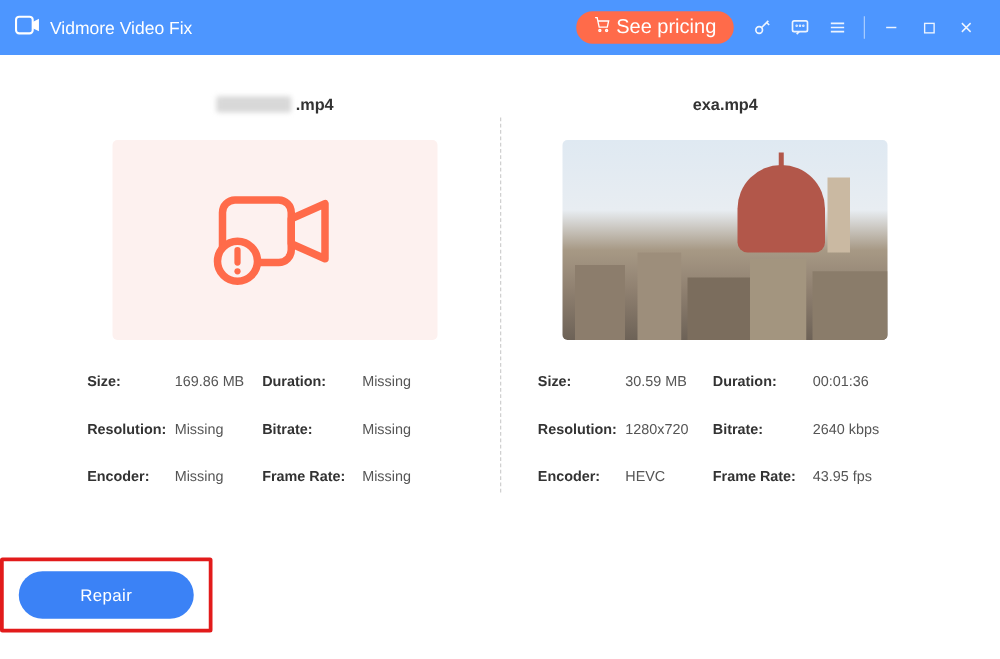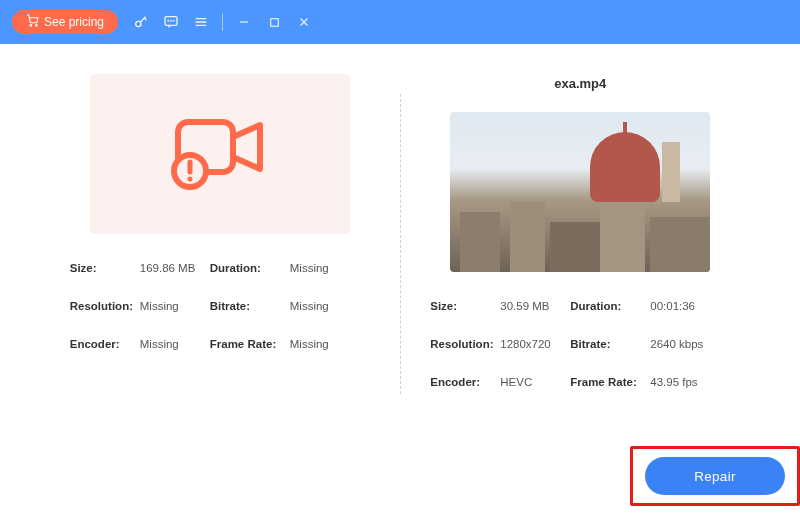--- a/index.html
+++ b/index.html
@@ -13,21 +13,21 @@
     padding: 0 12px;
     color: #fff;
   }
   .titlebar .app-logo { display: flex; align-items: center; gap: 8px; margin-right: auto; }
   .titlebar .app-title { font-size: 14px; font-weight: 500; }
   .titlebar .pricing-btn {
     background: #ff6b4a;
     color: #fff;
     border-radius: 14px;
     padding: 4px 14px;
-    font-size: 12px;
+    font-size: 16px;
     display: flex;
     align-items: center;
     gap: 5px;
     margin-right: 8px;
     cursor: pointer;
   }
   .titlebar .toolbar-icon {
     width: 30px; height: 30px;
     display: flex; align-items: center; justify-content: center;
     cursor: pointer; opacity: 0.9;
@@ -92,21 +92,21 @@
     display: grid;
     grid-template-columns: 70px 70px 80px 70px;
     row-gap: 26px;
     font-size: 11.5px;
     color: #333;
   }
   .meta-grid .lbl { font-weight: 600; }
   .meta-grid .val { color: #555; }
 
   .action-area {
-    display: flex; justify-content: flex-end;
+    display: flex; justify-content: flex-start;
     padding-top: 2px;
   }
   .highlight-ring {
     border: 3px solid #e21b1b;
     padding: 8px 12px;
     border-radius: 2px;
   }
   .repair-btn {
     background: #3b82f6;
     color: #fff;
@@ -115,20 +115,29 @@
     width: 140px; height: 38px;
     font-size: 13.5px;
     cursor: pointer;
     letter-spacing: 0.3px;
   }
 </style>
 </head>
 <body>
 
 <div class="titlebar">
+  <div class="app-logo">
+    <span>
+      <svg width="20" height="16" viewBox="0 0 24 18">
+          <rect x="1" y="1" width="16" height="16" rx="3" fill="none" stroke="#fff" stroke-width="2"></rect>
+          <path d="M17 6 L23 3 V15 L17 12 Z" fill="#fff"></path>
+        </svg>
+    </span>
+    <span class="app-title">Vidmore Video Fix</span>
+  </div>
 
   <div class="pricing-btn">
     <span>
       <svg width="13" height="13" viewBox="0 0 24 24" fill="none" stroke="#fff" stroke-width="2">
           <circle cx="9" cy="21" r="1.5"></circle>
           <circle cx="19" cy="21" r="1.5"></circle>
           <path d="M2 2h3l3 14h12l2-9H6"></path>
         </svg>
     </span>
     <span>See pricing</span>
@@ -168,20 +177,24 @@
   <div class="toolbar-icon">
     <svg width="14" height="14" viewBox="0 0 24 24" stroke="#fff" stroke-width="2">
         <path d="M6 6l12 12M18 6L6 18"></path>
       </svg>
   </div>
 </div>
 
 <div class="content">
 
   <div class="panel">
+    <div class="filename">
+      <span class="blurred"></span>
+      <span>.mp4</span>
+    </div>
 
     <div class="preview-box preview-broken">
       <span>
         <svg width="120" height="90" viewBox="0 0 120 90">
           <rect x="18" y="15" width="55" height="50" rx="10" fill="none" stroke="#ff6b4a" stroke-width="6"></rect>
           <path d="M73 30 L100 18 V62 L73 50 Z" fill="none" stroke="#ff6b4a" stroke-width="6" stroke-linejoin="round"></path>
           <circle cx="30" cy="64" r="16" fill="#fdf1ef" stroke="#ff6b4a" stroke-width="6"></circle>
           <line x1="30" y1="55" x2="30" y2="65" stroke="#ff6b4a" stroke-width="5" stroke-linecap="round"></line>
           <circle cx="30" cy="72" r="2.5" fill="#ff6b4a"></circle>
         </svg>

